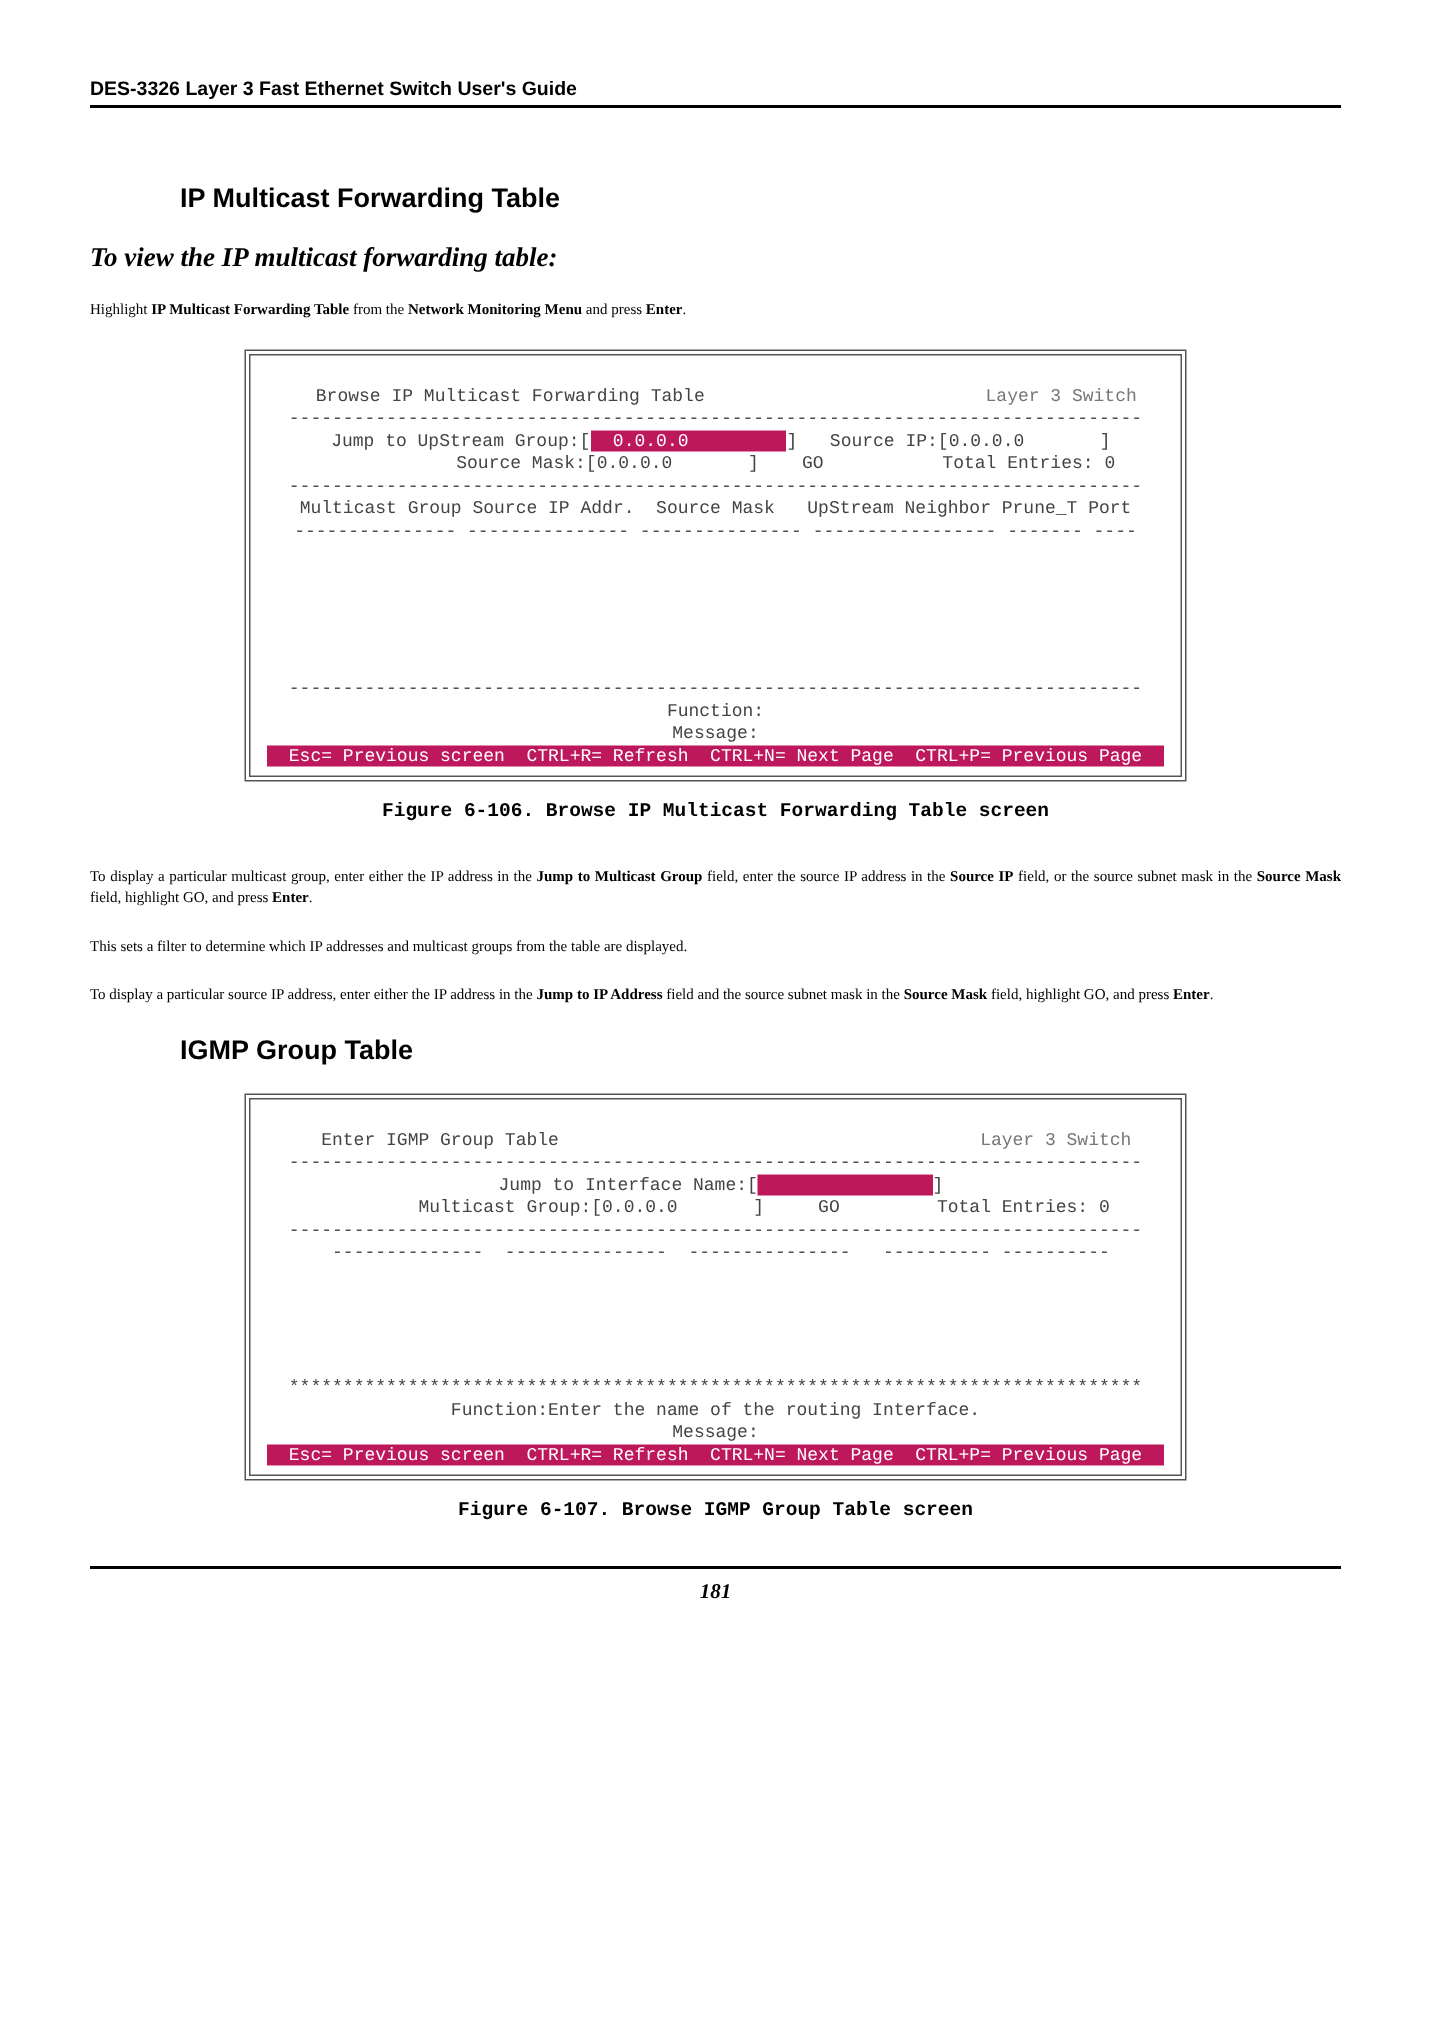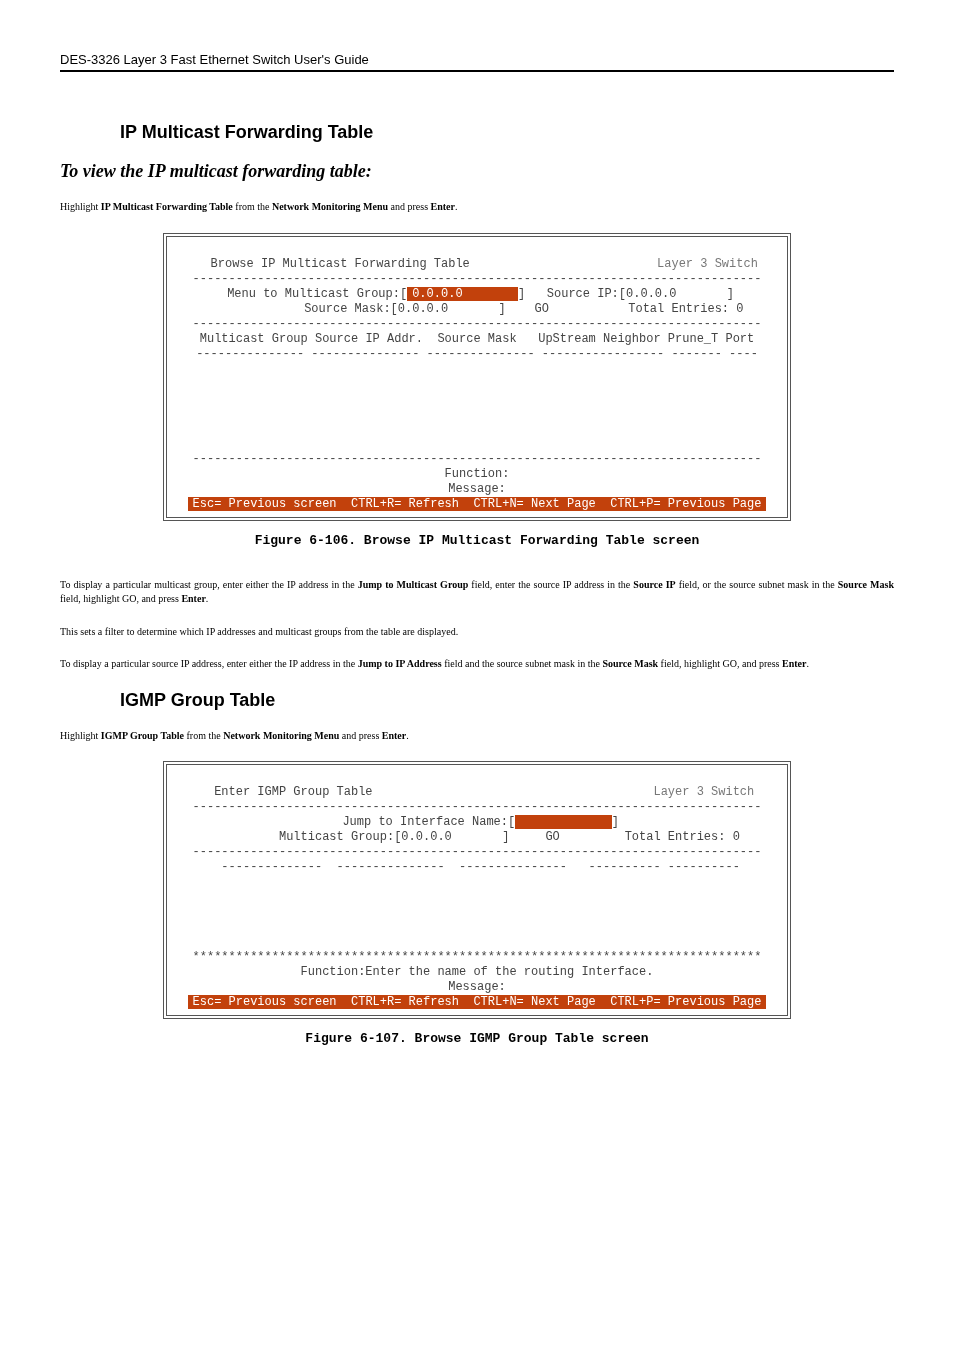--- a/index.html
+++ b/index.html
@@ -14,21 +14,21 @@
       padding: 50px 60px 30px 60px;
     }
     .header-section {
       border-bottom: 2px solid #000;
       padding-bottom: 2px;
       margin-bottom: 50px;
     }
     .header-text {
       font-family: Arial, Helvetica, sans-serif;
       font-size: 13px;
-      font-weight: normal;
+      font-weight: bold;
     }
     .h3 {
       font-family: Arial, Helvetica, sans-serif;
       font-weight: bold;
       font-size: 18px;
       margin: 0 0 18px 60px;
     }
     .subheading {
       font-style: italic;
       font-weight: bold;
@@ -55,23 +55,23 @@
       color: #444;
       padding: 5px 6px;
       white-space: pre;
       overflow: hidden;
       text-align: center;
     }
     .terminal .dim {
       color: #777;
     }
     .terminal .inv {
-      background: #c2410c;
+      background: #be185d;
       color: #fff;
-      padding: 0 5px;
+      padding: 0 15px;
     }
     .figure-caption {
       font-family: Liberation Mono, monospace;
       font-weight: bold;
       font-size: 13px;
       text-align: center;
       margin: 8px 0 30px 0;
     }
     .page-footer {
       border-top: 2px solid #000;
@@ -96,21 +96,21 @@
 
   <div class="h3">IP Multicast Forwarding Table</div>
   <div class="subheading">To view the IP multicast forwarding table:</div>
   <div class="para">
     <span>Highlight </span><span class="bold">IP Multicast Forwarding Table</span><span> from the </span><span class="bold">Network Monitoring Menu</span><span> and press </span><span class="bold">Enter</span><span>.</span>
   </div>
 
   <div class="terminal">
   <span>Browse IP Multicast Forwarding Table</span>                          <span class="dim">Layer 3 Switch</span>
 -------------------------------------------------------------------------------
- <span>Menu to Multicast Group:[</span><span class="inv">0.0.0.0       </span><span>]</span>   <span>Source IP:[0.0.0.0       ]</span>
+ <span>Jump to UpStream Group:[</span><span class="inv">0.0.0.0       </span><span>]</span>   <span>Source IP:[0.0.0.0       ]</span>
  <span>            Source Mask:[0.0.0.0       ]</span>    <span>GO</span>           <span>Total Entries: 0</span>
 -------------------------------------------------------------------------------
 <span>Multicast Group Source IP Addr.  Source Mask   UpStream Neighbor Prune_T Port</span>
 --------------- --------------- --------------- ----------------- ------- ----
 
 
 
 
 
 
@@ -125,37 +125,37 @@
     <span>To display a particular multicast group, enter either the IP address in the </span><span class="bold">Jump to Multicast Group</span><span> field, enter the source IP address in the </span><span class="bold">Source IP</span><span> field, or the source subnet mask in the </span><span class="bold">Source Mask</span><span> field, highlight GO, and press </span><span class="bold">Enter</span><span>.</span>
   </div>
 
   <div class="para">This sets a filter to determine which IP addresses and multicast groups from the table are displayed.</div>
 
   <div class="para">
     <span>To display a particular source IP address, enter either the IP address in the </span><span class="bold">Jump to IP Address</span><span> field and the source subnet mask in the </span><span class="bold">Source Mask</span><span> field, highlight GO, and press </span><span class="bold">Enter</span><span>.</span>
   </div>
 
   <div class="h3">IGMP Group Table</div>
-  <div class="para">
-    <span>Highlight </span><span class="bold">IGMP Group Table</span><span> from the </span><span class="bold">Network Monitoring Menu</span><span> and press </span><span class="bold">Enter</span><span>.</span>
-  </div>
 
   <div class="terminal">
   <span>Enter IGMP Group Table</span>                                       <span class="dim">Layer 3 Switch</span>
 -------------------------------------------------------------------------------
  <span>Jump to Interface Name:[</span><span class="inv">            </span><span>]</span>
  <span>        Multicast Group:[0.0.0.0       ]</span>     <span>GO</span>         <span>Total Entries: 0</span>
 -------------------------------------------------------------------------------
  --------------  ---------------  ---------------   ---------- ----------
 
 
 
 
 
 <span>*******************************************************************************</span>
 <span>Function:Enter the name of the routing Interface.</span>
 <span>Message:</span>
 <span class="inv">Esc= Previous screen  CTRL+R= Refresh  CTRL+N= Next Page  CTRL+P= Previous Page</span></div>
 
   <div class="figure-caption">Figure 6-107.  Browse IGMP Group Table screen</div>
 
+  <div class="page-footer">
+    <span class="page-number">181</span>
+  </div>
 
 </div>
 
 </body></html>

